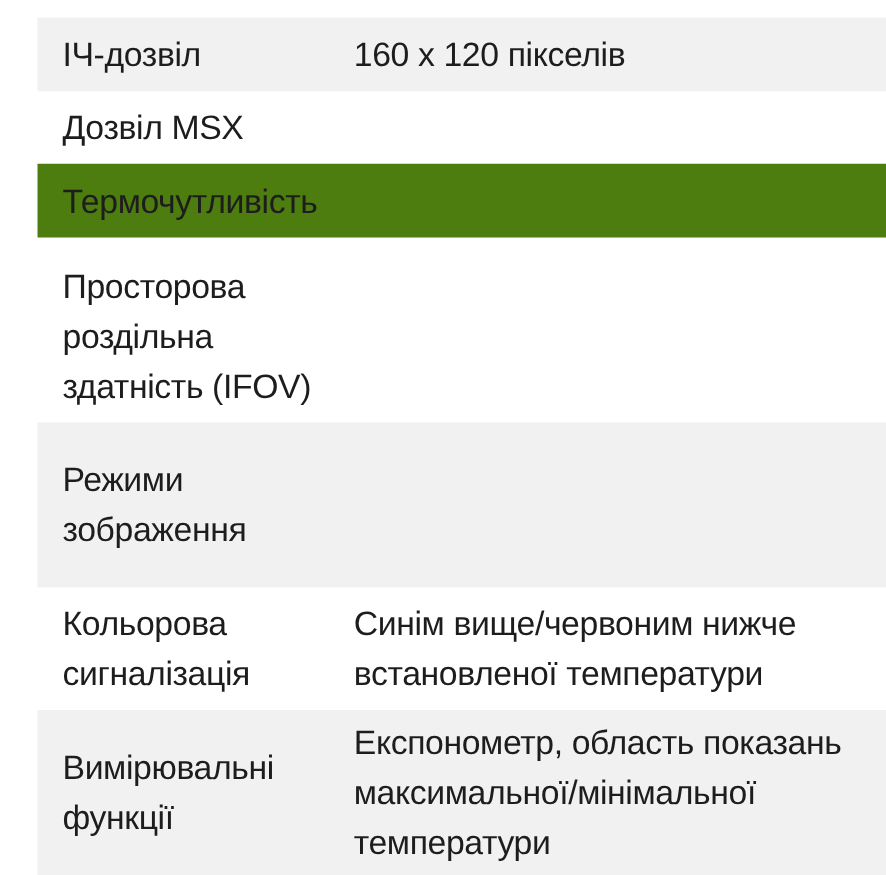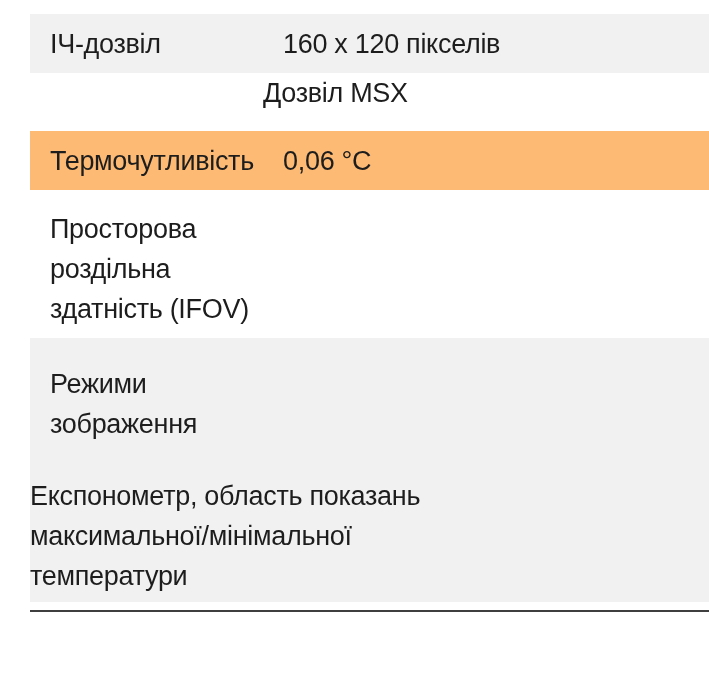--- a/index.html
+++ b/index.html
@@ -35,21 +35,21 @@
   .label {
     width: 253px;
     flex-shrink: 0;
     padding-left: 20px;
   }
   .value {
     flex: 1;
     padding-right: 16px;
   }
   .h59  { min-height: 59px; }
-  .h58  { min-height: 58px; flex-direction: column; }
+  .h58  { min-height: 58px; }
   .h138 { min-height: 138px; margin-top: 10px; }
   .h132 { min-height: 132px; }
   .h98  { min-height: 98px; }
   .bottom-bar {
     margin-left: 30px;
     margin-top: 8px;
     height: 2px;
     background: #3f3f3f;
   }
 </style>
@@ -62,38 +62,45 @@
 
     <div class="row shaded h59" style="background: rgb(241, 241, 241);">
       <div class="cell label">ІЧ-дозвіл</div>
       <div class="cell value">160 x 120 пікселів</div>
     </div>
 
     <div class="row h58">
       <div class="cell label">Дозвіл MSX</div>
     </div>
 
-    <div class="row shaded h59" style="background: #fdba74;">
+    <div class="row shaded h59" style="background: #4d7c0f;">
       <div class="cell label">Термочутливість</div>
-      <div class="cell value">0,06 °C</div>
     </div>
 
     <div class="row h138">
       <div class="cell label">Просторова
 роздільна
 здатність (IFOV)</div>
     </div>
 
     <div class="row shaded h132" style="background: rgb(241, 241, 241);">
       <div class="cell label">Режими
 зображення</div>
     </div>
 
+    <div class="row h98">
+      <div class="cell label">Кольорова
+сигналізація</div>
+      <div class="cell value">Синім вище/червоним нижче
+встановленої температури</div>
+    </div>
 
     <div class="row shaded h132" style="background: rgb(241, 241, 241);">
+      <div class="cell label">Вимірювальні
+функції</div>
       <div class="cell value">Експонометр, область показань
 максимальної/мінімальної
 температури</div>
     </div>
 
   </div>
 
   <div class="bottom-bar" style="background: rgb(63, 63, 63);"></div>
 
 </div>

